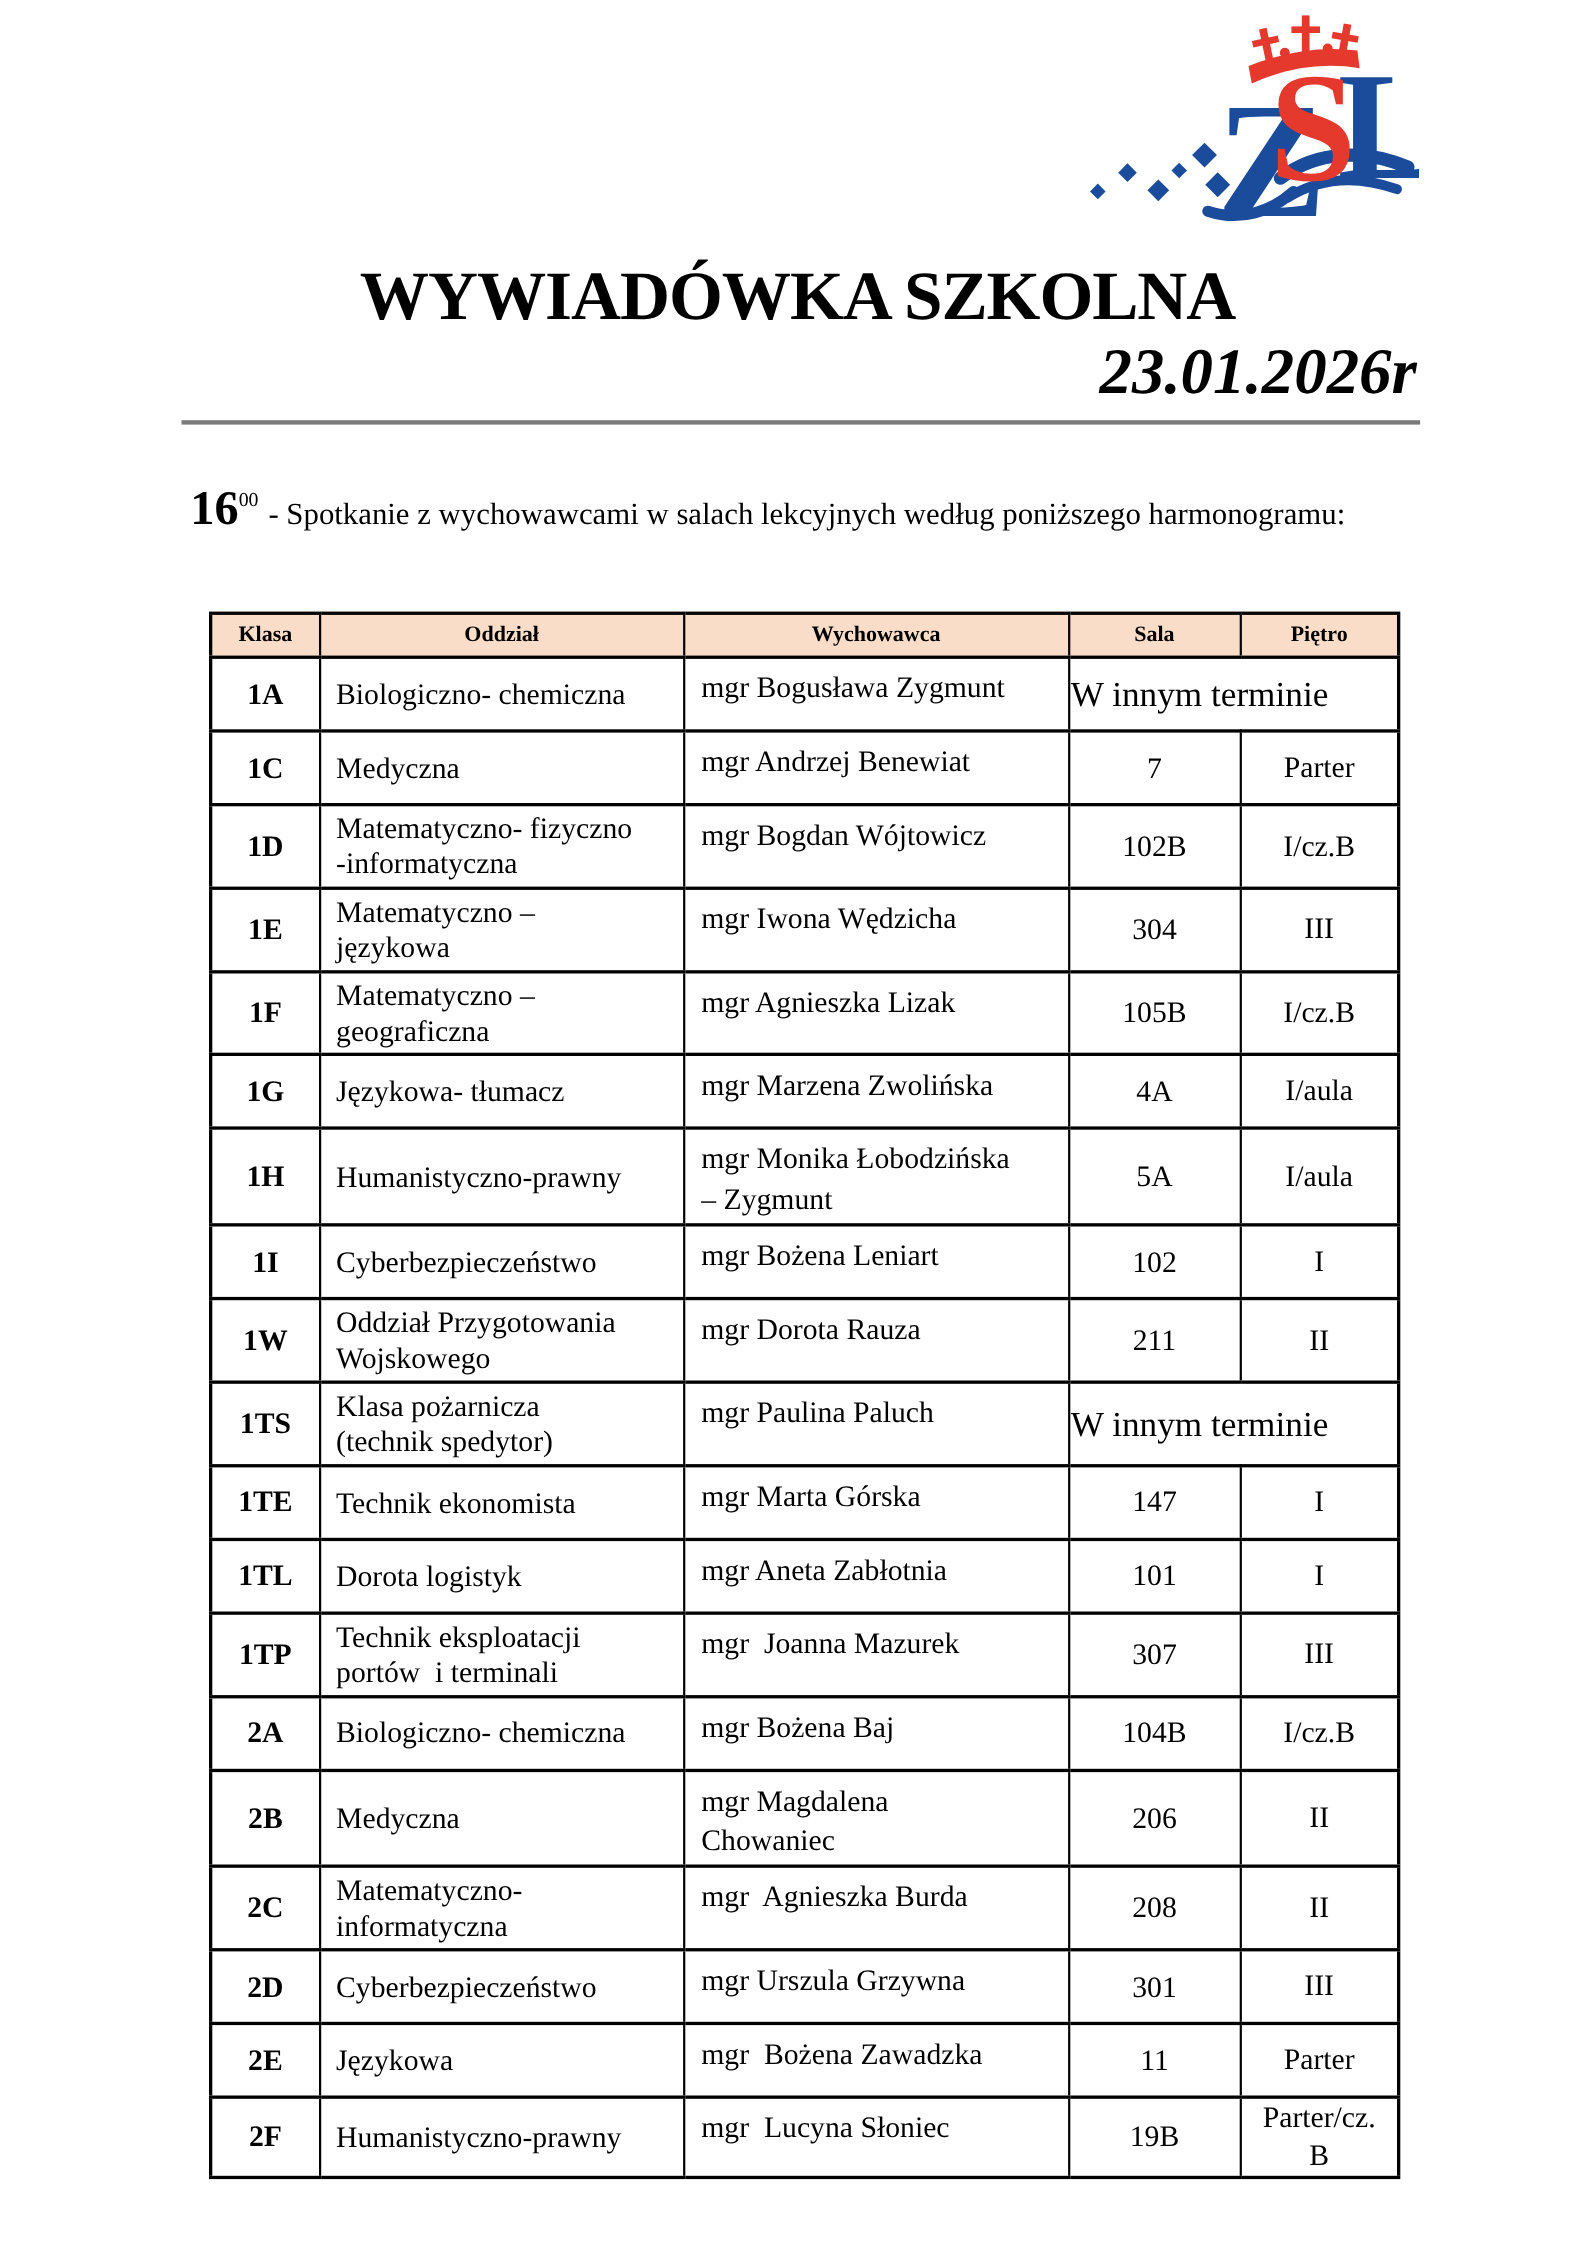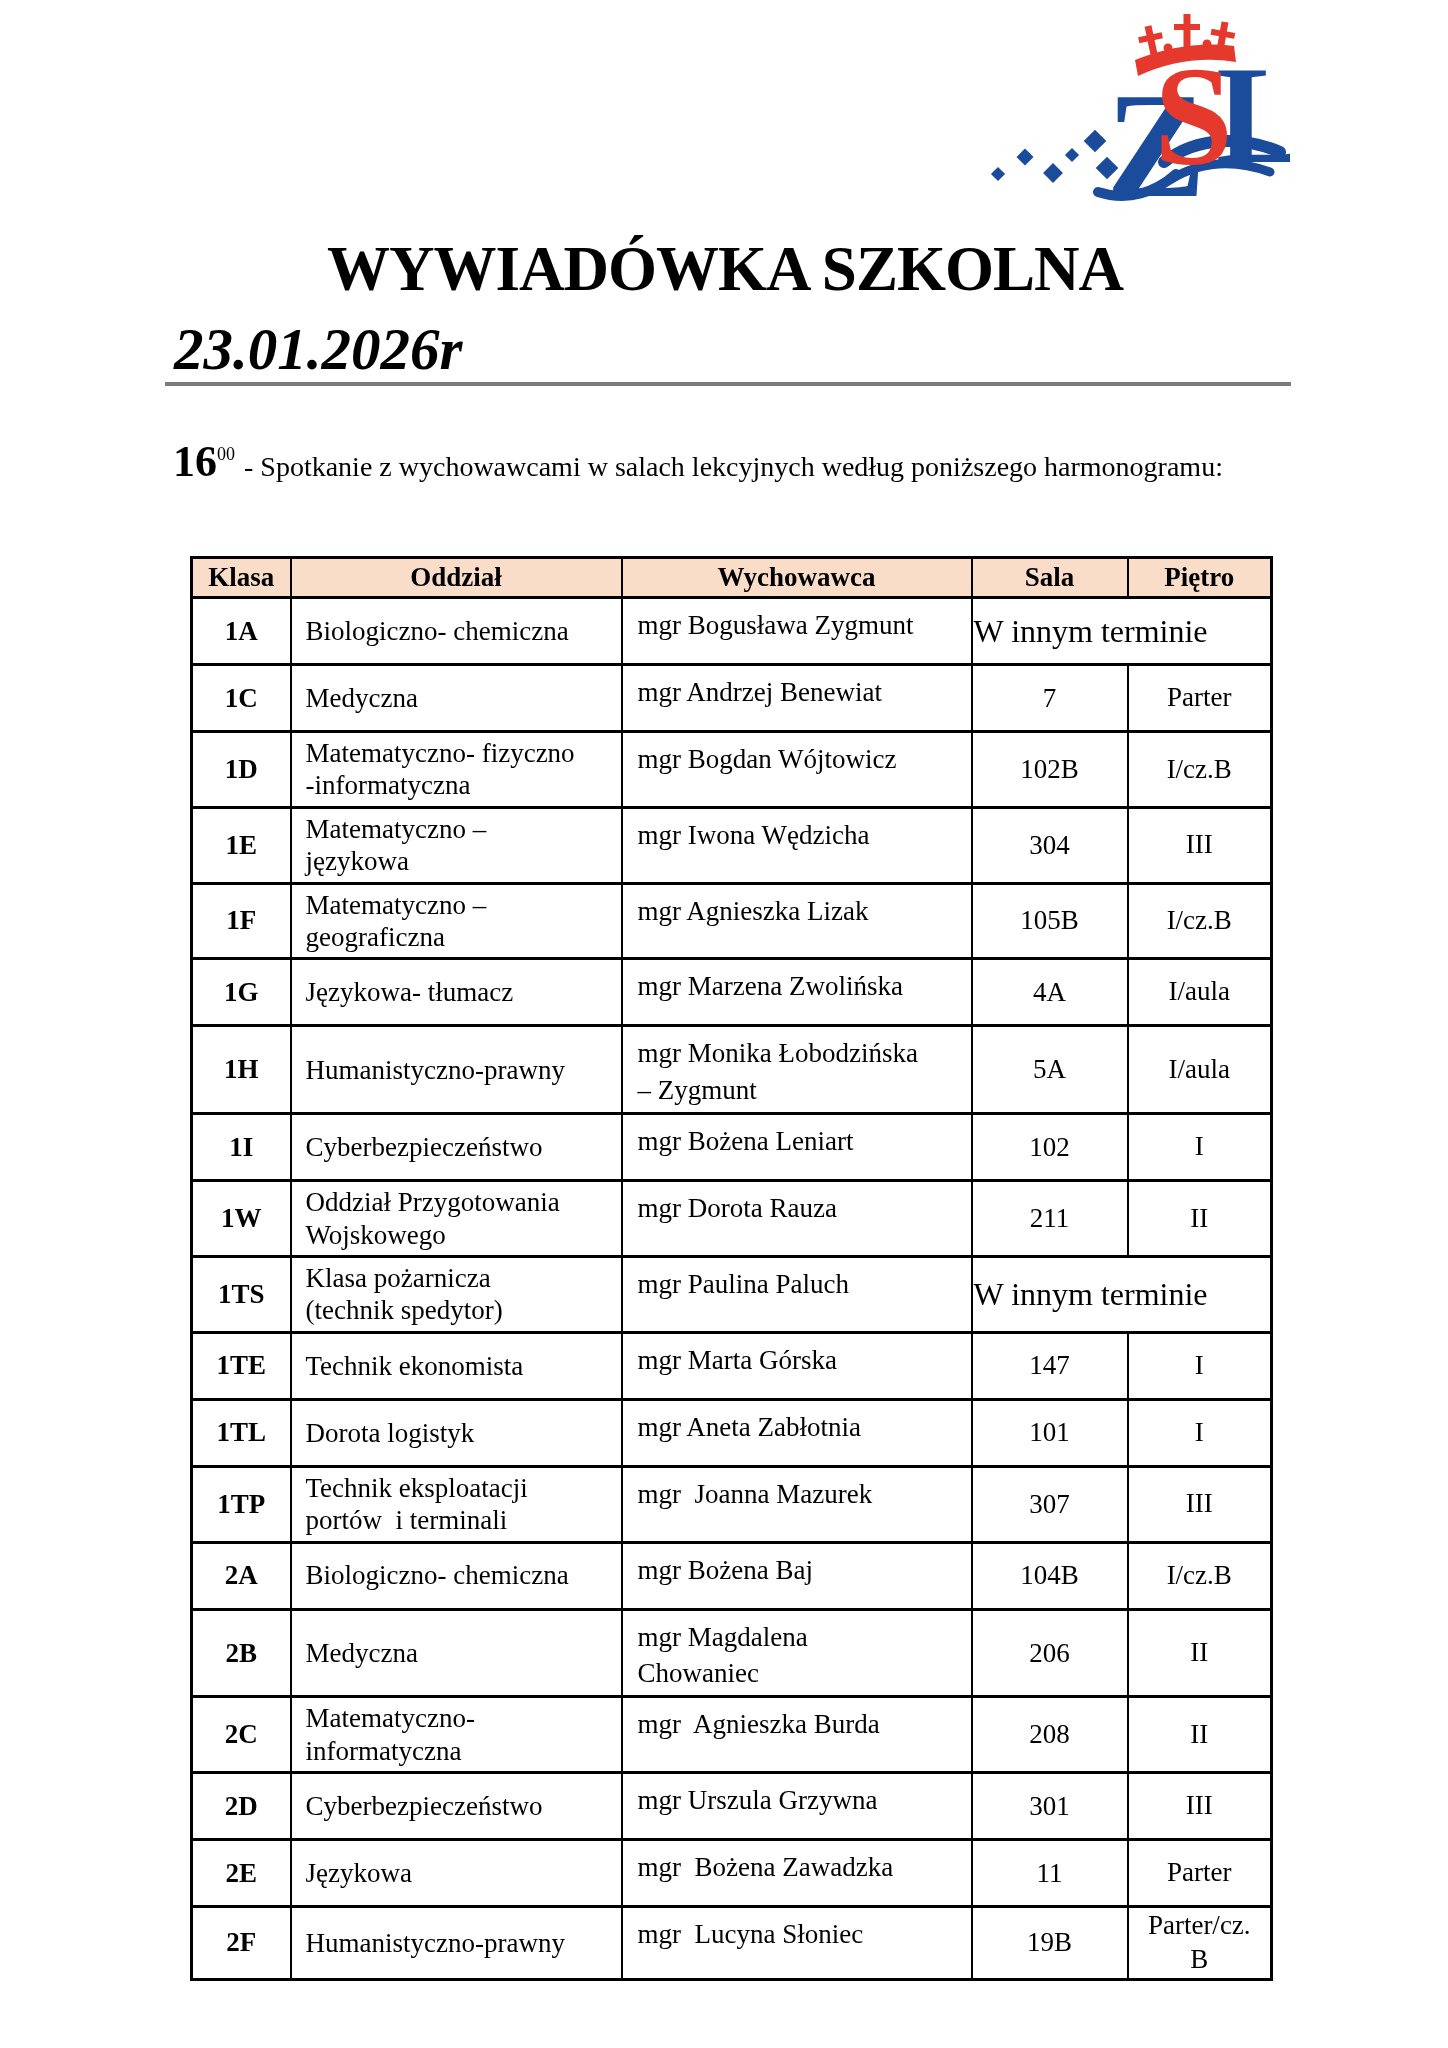--- a/index.html
+++ b/index.html
@@ -34,22 +34,22 @@
     font-weight: bold;
     letter-spacing: -1px;
     line-height: 1;
     white-space: nowrap;
   }
   .doc-date {
     position: absolute;
     top: 308px;
     left: 162px;
     width: 1126px;
-    margin: 12px;
-    text-align: left;
+    margin: 0;
+    text-align: right;
     font-size: 59px;
     font-weight: bold;
     font-style: italic;
     line-height: 1;
   }
   .rule {
     position: absolute;
     top: 382px;
     left: 165px;
     width: 1126px;
@@ -93,21 +93,21 @@
     border-right: 2px solid #000;
     border-top: 3px solid #000;
     border-bottom: 3px solid #000;
     font-size: 27px;
     overflow: hidden;
   }
   .schedule thead tr { height: 40px; }
   .schedule th {
     background: #faddc9;
     font-weight: bold;
-    font-size: 27px;
+    font-size: 20px;
     padding: 2px 4px;
     text-align: center;
   }
   .schedule tbody tr { height: 67px; }
   td.cell-klasa  { font-weight: bold; text-align: center; }
   td.cell-oddzial {
     text-align: left;
     padding: 4px 8px 4px 14px;
     white-space: pre-wrap;
     line-height: 1.2;

